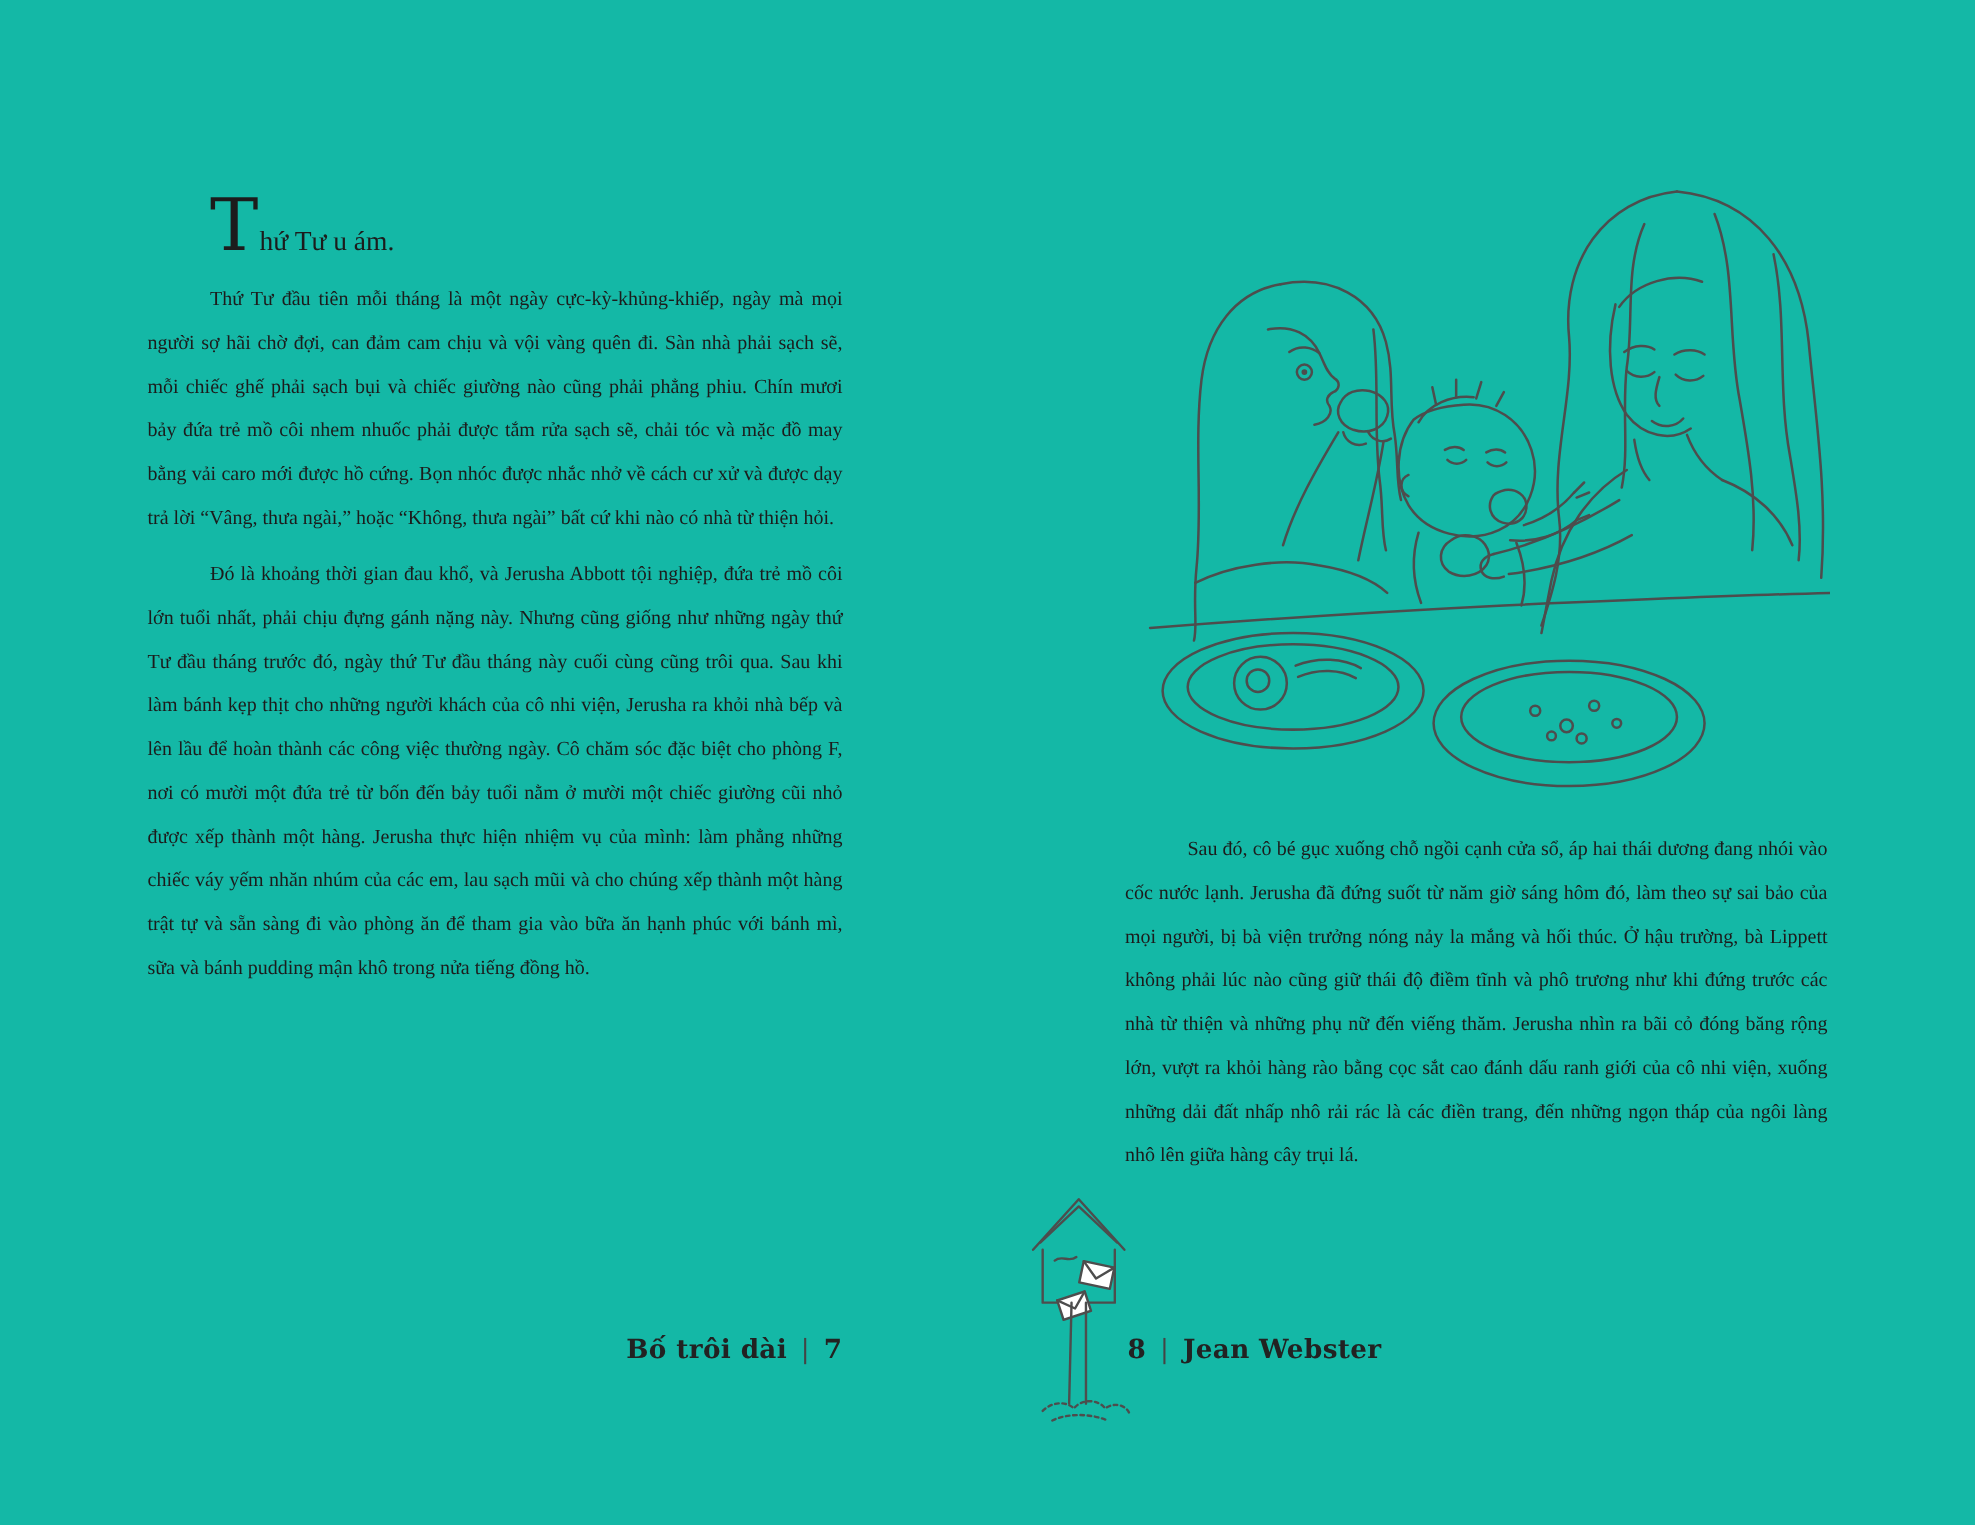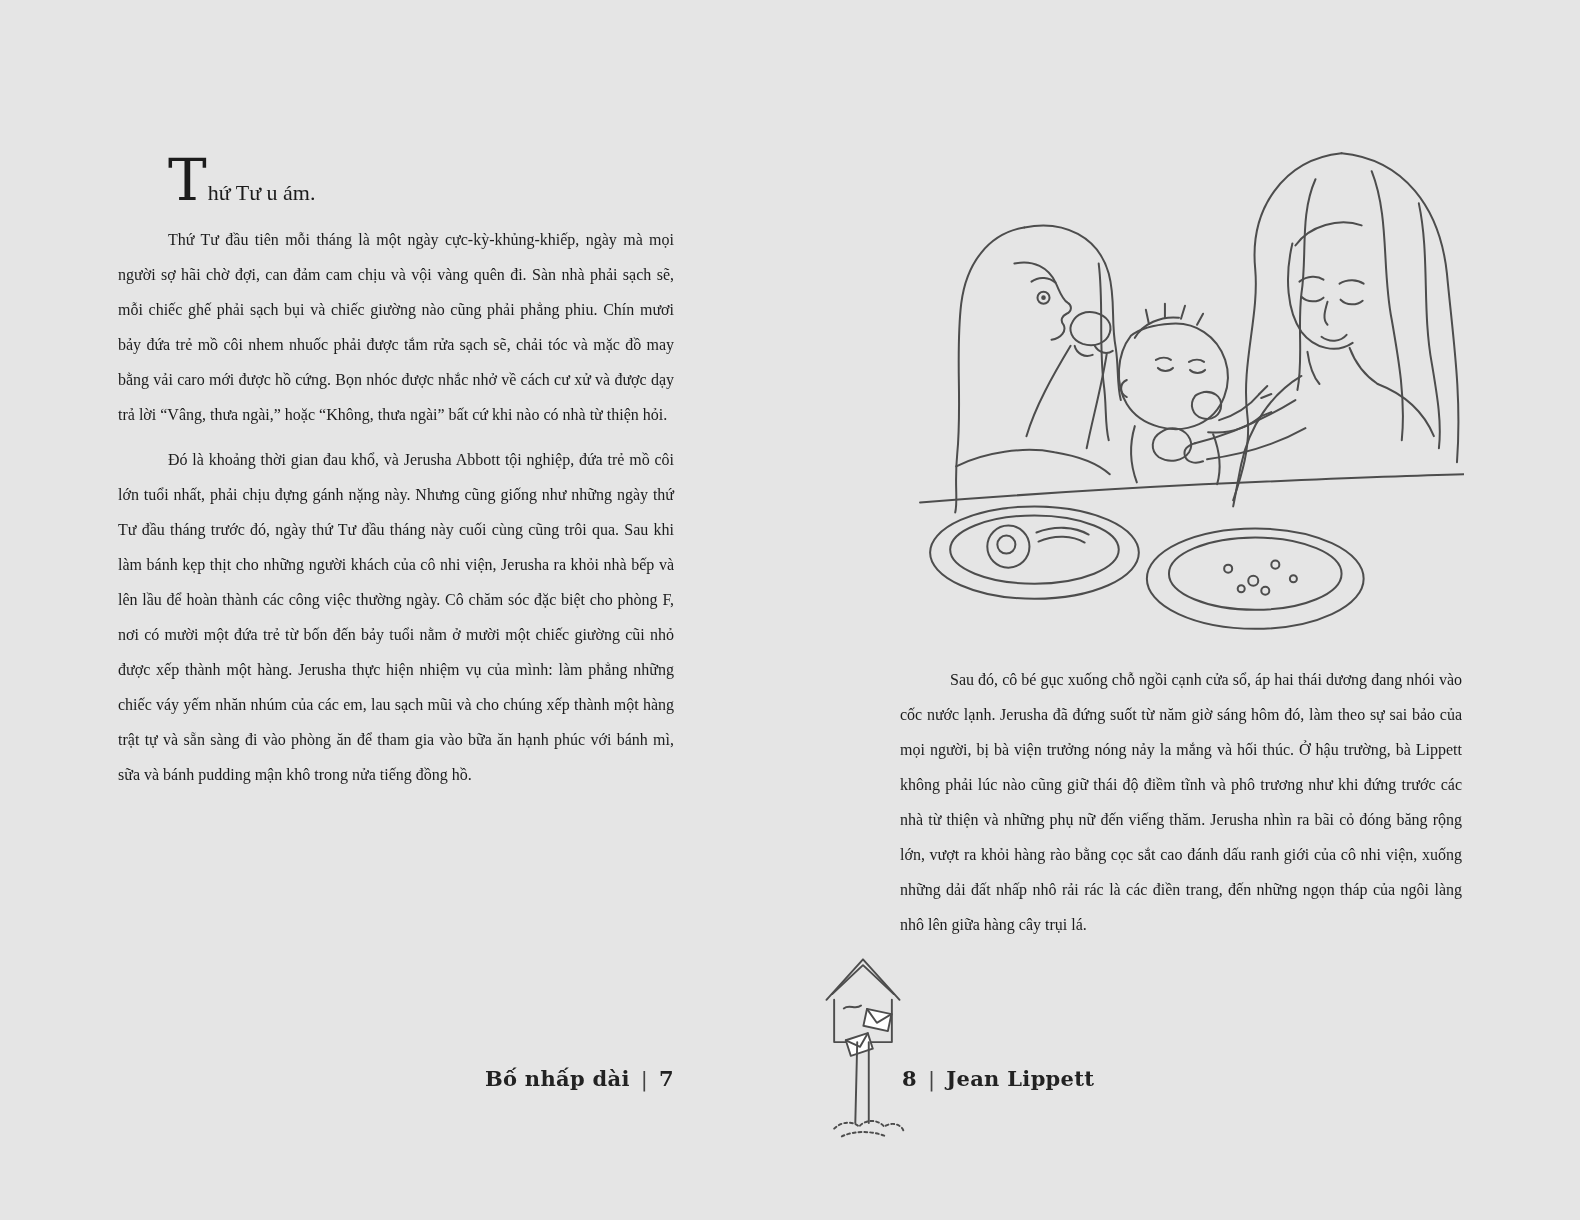--- a/index.html
+++ b/index.html
@@ -2,21 +2,21 @@
 <html><head>
 <meta charset="utf-8">
 <style>
   * { margin:0; padding:0; box-sizing:border-box; }
   html,body { background:#ffffff; }
   body {
     width:1580px; height:1220px;
     font-family:"Liberation Serif","DejaVu Serif",serif;
     color:#1c1c1c;
   }
-  .spread { position:relative; width:1580px; height:1220px; background:#e5e5e5; overflow:hidden; }
+  .spread { position:relative; width:1580px; height:1220px; background:#14b8a6; overflow:hidden; }
 
   
   .left-text { position:absolute; left:118px; top:156px; width:556px; }
   .heading { font-size:22px; margin-left:50px; margin-bottom:16px; white-space:nowrap; }
   .dropcap {
     font-size:58px; line-height:.85;
     font-family:"DejaVu Serif",serif;
     letter-spacing:1px;
   }
   .para {
@@ -53,21 +53,21 @@
 
   <div class="left-text">
     <div class="heading">
       <span class="dropcap">T</span><span>hứ Tư u ám.</span>
     </div>
     <p class="para">Thứ Tư đầu tiên mỗi tháng là một ngày cực-kỳ-khủng-khiếp, ngày mà mọi người sợ hãi chờ đợi, can đảm cam chịu và vội vàng quên đi. Sàn nhà phải sạch sẽ, mỗi chiếc ghế phải sạch bụi và chiếc giường nào cũng phải phẳng phiu. Chín mươi bảy đứa trẻ mồ côi nhem nhuốc phải được tắm rửa sạch sẽ, chải tóc và mặc đồ may bằng vải caro mới được hồ cứng. Bọn nhóc được nhắc nhở về cách cư xử và được dạy trả lời “Vâng, thưa ngài,” hoặc “Không, thưa ngài” bất cứ khi nào có nhà từ thiện hỏi.</p>
     <p class="para">Đó là khoảng thời gian đau khổ, và Jerusha Abbott tội nghiệp, đứa trẻ mồ côi lớn tuổi nhất, phải chịu đựng gánh nặng này. Nhưng cũng giống như những ngày thứ Tư đầu tháng trước đó, ngày thứ Tư đầu tháng này cuối cùng cũng trôi qua. Sau khi làm bánh kẹp thịt cho những người khách của cô nhi viện, Jerusha ra khỏi nhà bếp và lên lầu để hoàn thành các công việc thường ngày. Cô chăm sóc đặc biệt cho phòng F, nơi có mười một đứa trẻ từ bốn đến bảy tuổi nằm ở mười một chiếc giường cũi nhỏ được xếp thành một hàng. Jerusha thực hiện nhiệm vụ của mình: làm phẳng những chiếc váy yếm nhăn nhúm của các em, lau sạch mũi và cho chúng xếp thành một hàng trật tự và sẵn sàng đi vào phòng ăn để tham gia vào bữa ăn hạnh phúc với bánh mì, sữa và bánh pudding mận khô trong nửa tiếng đồng hồ.</p>
   </div>
 
   <div class="footer footer-left">
-    <span>Bố nhấp dài</span><span class="sep">|</span><span>7</span>
+    <span>Bố trôi dài</span><span class="sep">|</span><span>7</span>
   </div>
 
   <div class="illus-main">
     <svg viewBox="0 0 560 510" class="sketch">
 
       <g>
         <path d="M438 22 C 380 28 346 78 352 138 C 356 184 338 232 344 282 C 348 314 338 344 330 368"></path>
         <path d="M438 22 C 500 28 536 76 543 142 C 549 206 558 262 553 330"></path>
         <path d="M412 48 C 396 84 404 124 398 162 C 394 196 400 228 394 258"></path>
         <path d="M468 40 C 486 86 478 138 488 188 C 495 228 502 268 498 308"></path>
@@ -167,16 +167,16 @@
         <path d="M34 96 L 46 107 L 58 96"></path>
       </g>
       <path d="M44 102 L 42 186"></path>
       <path d="M56 102 L 56 186"></path>
       <path d="M20 192 C 28 184 40 184 46 190 C 52 182 66 182 72 190 C 80 184 90 188 92 194" stroke-dasharray="3 3"></path>
       <path d="M28 200 C 40 194 60 194 74 200" stroke-dasharray="3 3"></path>
     </svg>
   </div>
 
   <div class="footer footer-right">
-    <span>8</span><span class="sep">|</span><span>Jean Lippett</span>
+    <span>8</span><span class="sep">|</span><span>Jean Webster</span>
   </div>
 
 </div>
 
 </body></html>

